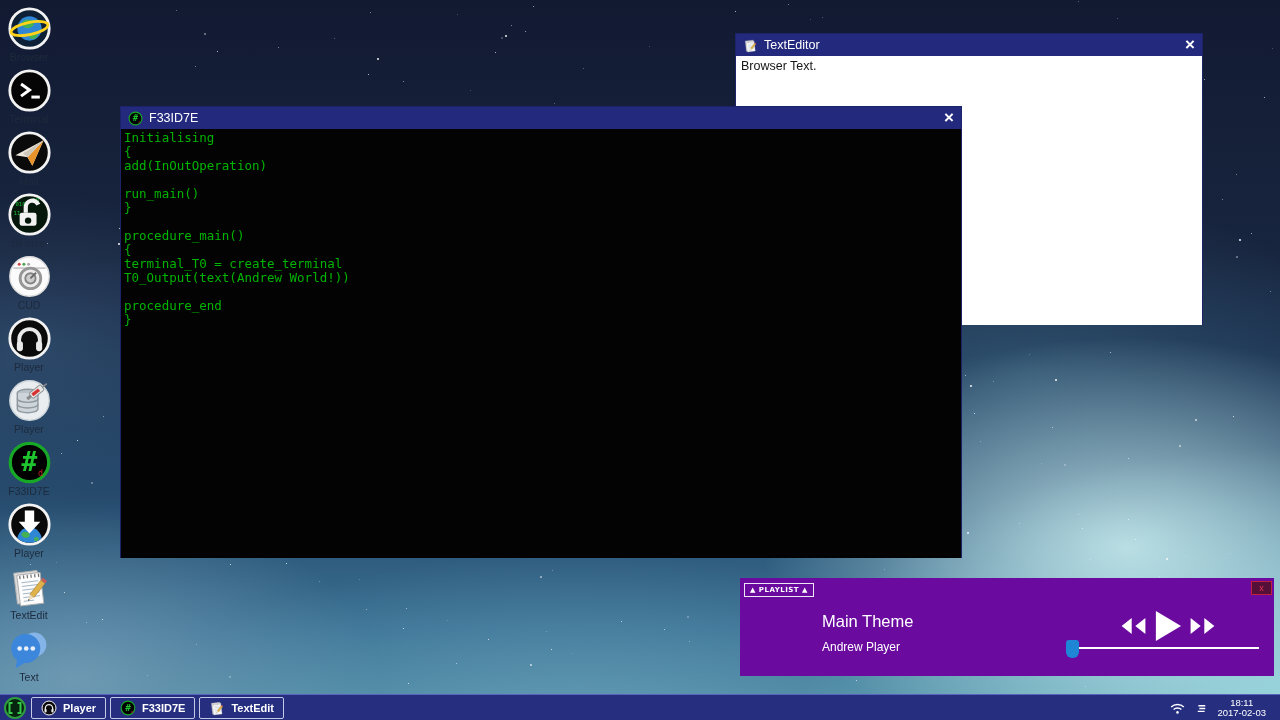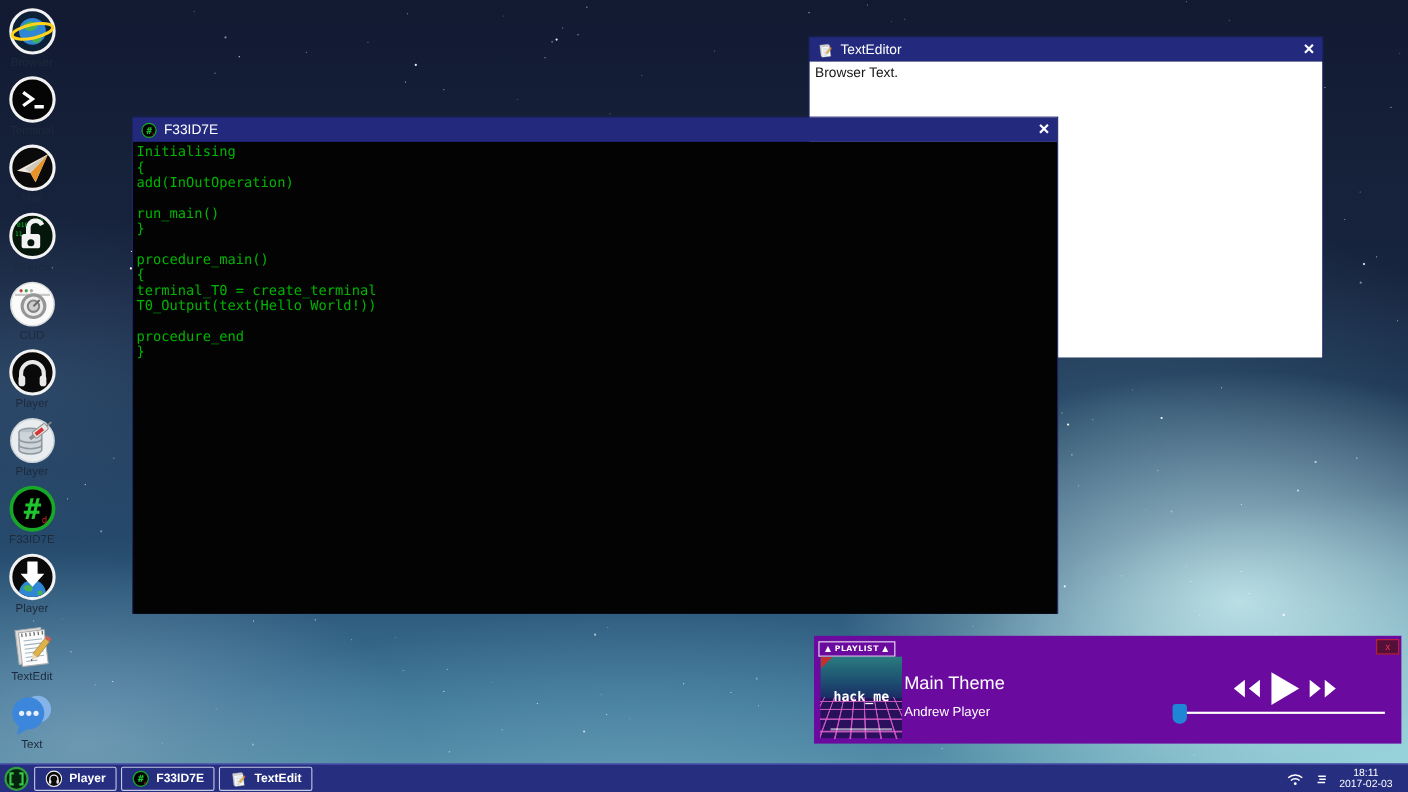--- a/index.html
+++ b/index.html
@@ -539,47 +539,41 @@
     <pre>Initialising
 {
 add(InOutOperation)
 
 run_main()
 }
 
 procedure_main()
 {
 terminal_T0 = create_terminal
-T0_Output(text(Hello World!))
+T0_Output(text(Andrew World!))
 
 procedure_end
 }</pre>
   </div>
 </div>
 
 <div class="window win-texteditor">
   <div class="titlebar">
     <svg width="15" height="15">
         <use href="#sym-notepad"></use>
       </svg>
     <span>TextEditor</span>
     <span class="tclose">×</span>
   </div>
   <div class="body">Browser Text.</div>
 </div>
 
 <div class="player">
   <div class="pl-btn">▲ PLAYLIST ▲</div>
   <div class="pl-close">x</div>
-  <div class="album-art">
-    <div class="art-grid"></div>
-    <div class="art-title">hack_me</div>
-    <div class="art-corner"></div>
-    <div class="art-caption"></div>
-  </div>
   <div class="track-info">
     <div class="track-title">Main Theme</div>
     <div class="track-artist">Andrew Player</div>
   </div>
   <div class="pl-track"></div>
   <div class="pl-handle" id="pl-handle" style="left: 326.38px;"></div>
 </div>
 <div class="pl-controls">
   <span>
       <svg width="29" height="20">

